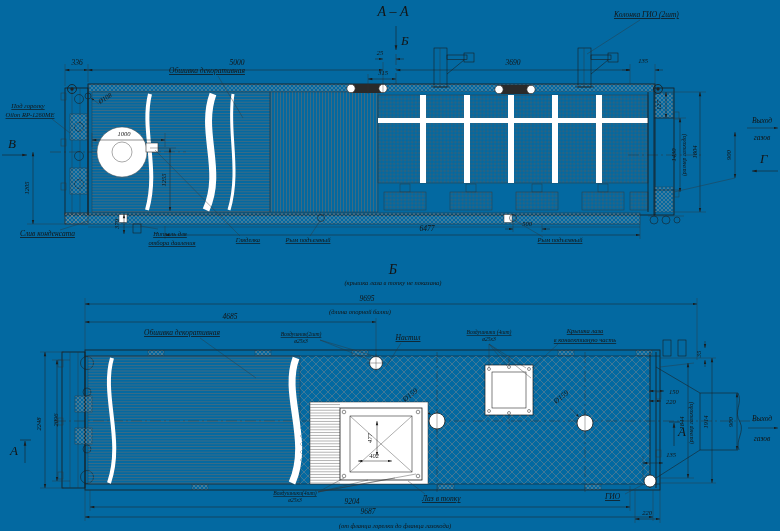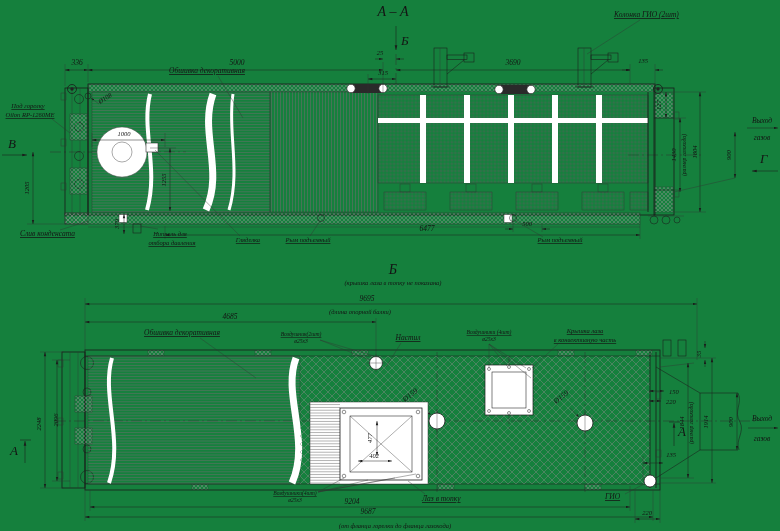--- a/index.html
+++ b/index.html
@@ -1,16 +1,16 @@
 <!DOCTYPE html>
 <html><head>
 <meta charset="utf-8">
 <style>
   html,body{margin:0;padding:0;background:#fff;}
-  .stage{position:relative;width:780px;height:531px;background:#15803d;overflow:hidden;}
+  .stage{position:relative;width:780px;height:531px;background:#0369a1;overflow:hidden;}
   svg{position:absolute;left:0;top:0;}
   svg text{font-family:"Liberation Serif","DejaVu Serif",serif;font-style:italic;fill:#141414;}
   .title{font-size:14px;}
   .marker{font-size:13px;}
   .dim{font-size:7.5px;}
   .dimS{font-size:6.5px;}
   .lbl{font-size:7.5px;}
   .lblM{font-size:6.5px;}
   .lblS{font-size:5.6px;}
   .u{text-decoration:underline;}

